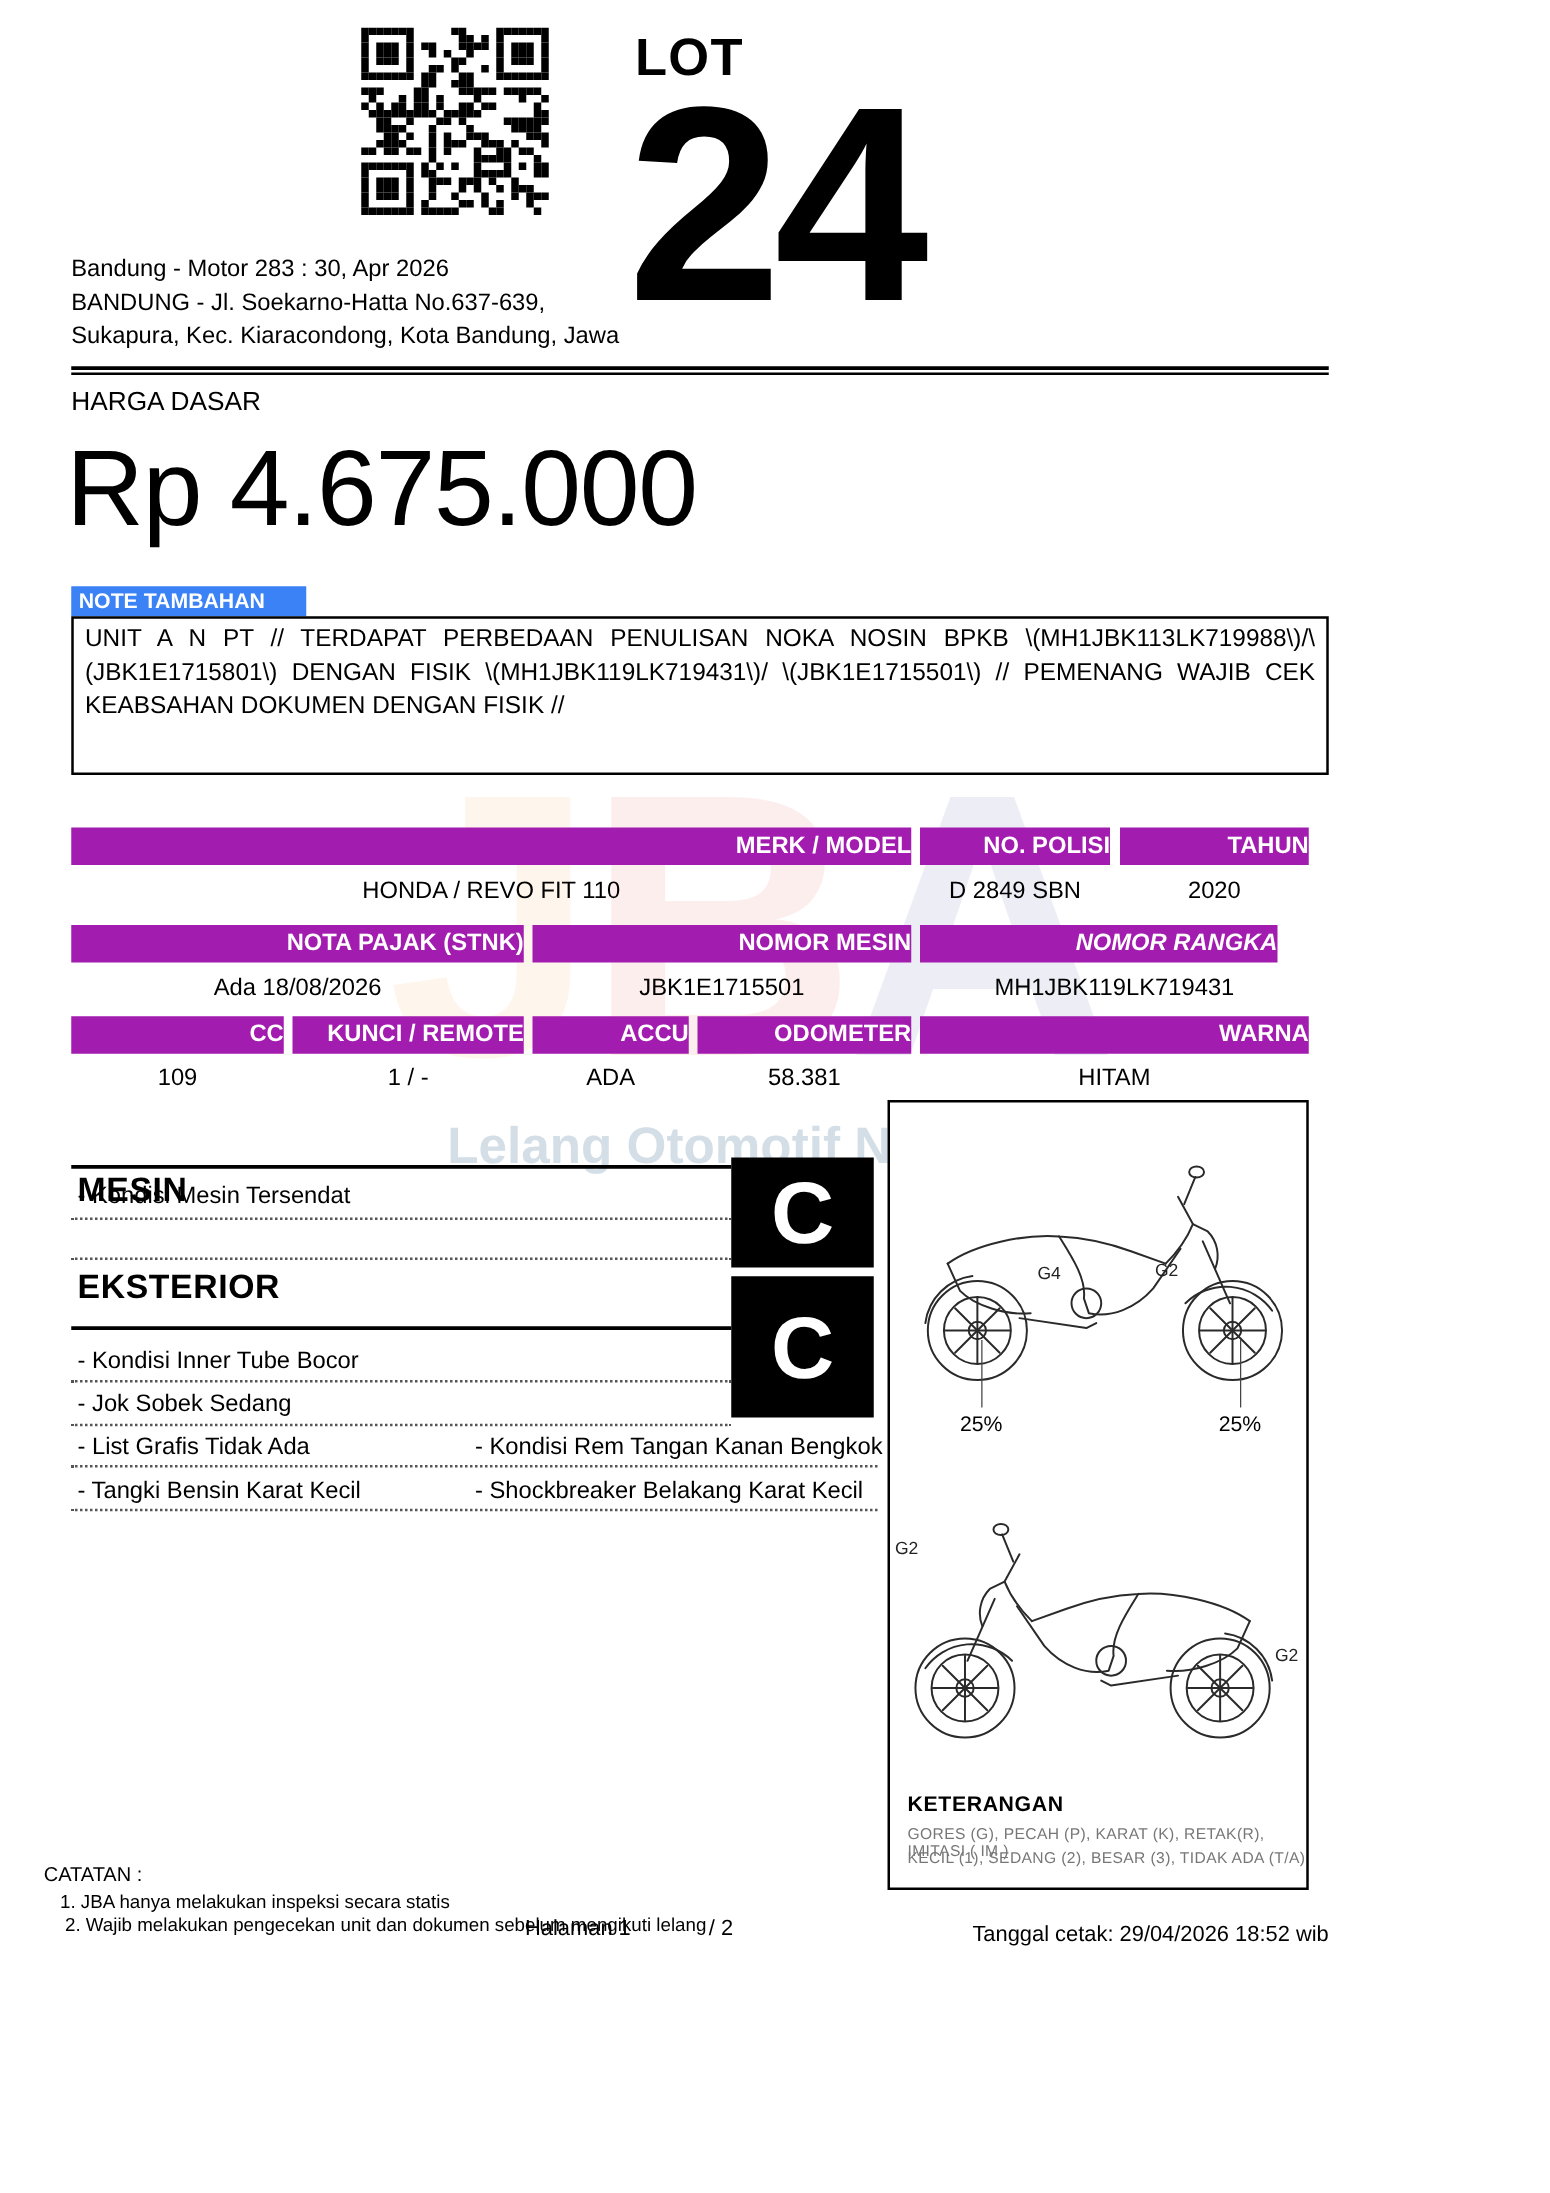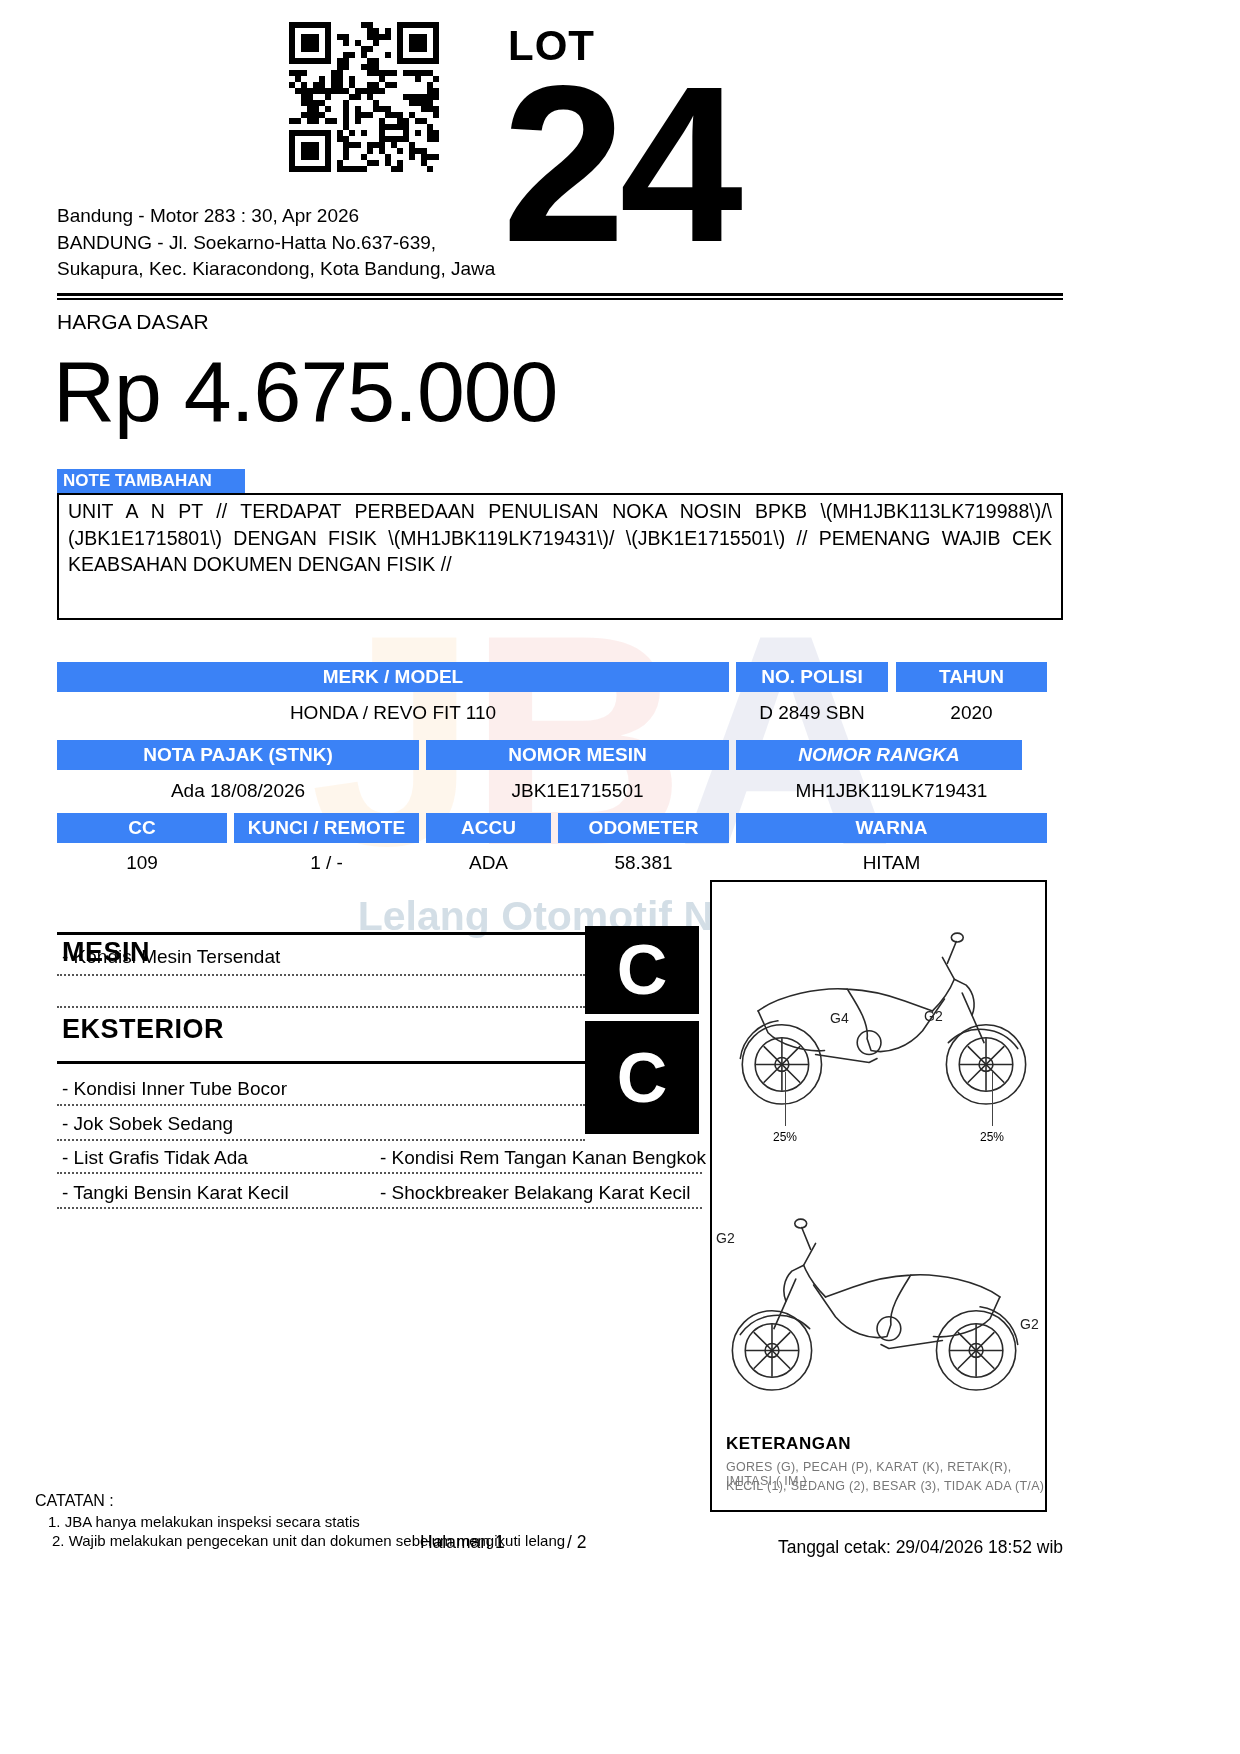--- a/index.html
+++ b/index.html
@@ -18,33 +18,33 @@
   .addr { font-size:19px; line-height:26.5px; }
   .rule2 { border-top:3px solid #000; border-bottom:2px solid #000; height:7px; }
   .harga-label { font-size:21px; }
   .price { font-size:86px; line-height:1; letter-spacing:-1px; }
 
   .blackbar { background:#3b82f6; color:#fff; font-weight:bold; }
   .note-label { font-size:17px; line-height:24px; padding-left:6px; }
   .note-box { border:2px solid #000; }
   .note-text { padding:3px 9px; font-size:19.5px; line-height:26.5px; text-align:justify; }
 
-  .hdr { background:#3b82f6; color:#fff; font-weight:bold; font-size:19px; text-align:center; line-height:30px; height:30px; }
+  .hdr { background:#a21caf; color:#fff; font-weight:bold; font-size:19px; text-align:right; line-height:30px; height:30px; }
   .val { font-size:19px; text-align:center; }
 
   .sec-title { font-size:27px; font-weight:bold; letter-spacing:0.5px;margin-top:44px; }
   .sec-rule { border-top:3px solid #000; }
   .item { font-size:19px; }
   .dsep { border-top:2px dotted #555; }
 
   .grade { background:#000; color:#fff; display:flex; align-items:center; justify-content:center; font-size:70px; font-weight:bold; }
 
   .diagram-box { border:2px solid #000; background:#fff; }
   .diag-label { font-size:14px; color:#222; }
-  .tread { font-size:12px; text-align:center; width:60px; }
+  .tread { font-size:17px; text-align:center; width:60px; }
   .leader { border-left:1.5px solid #444; width:0; }
   .ket-title { font-size:17px; font-weight:bold; letter-spacing:0.5px; }
   .ket-line { font-size:12.5px; color:#777; letter-spacing:0.3px; }
 
   .catatan-title { font-size:16px; }
   .catatan-item { font-size:15px; line-height:19px; }
   .footer-text { font-size:17.5px; }
 
   svg.lineart { display:block; }
 </style>

